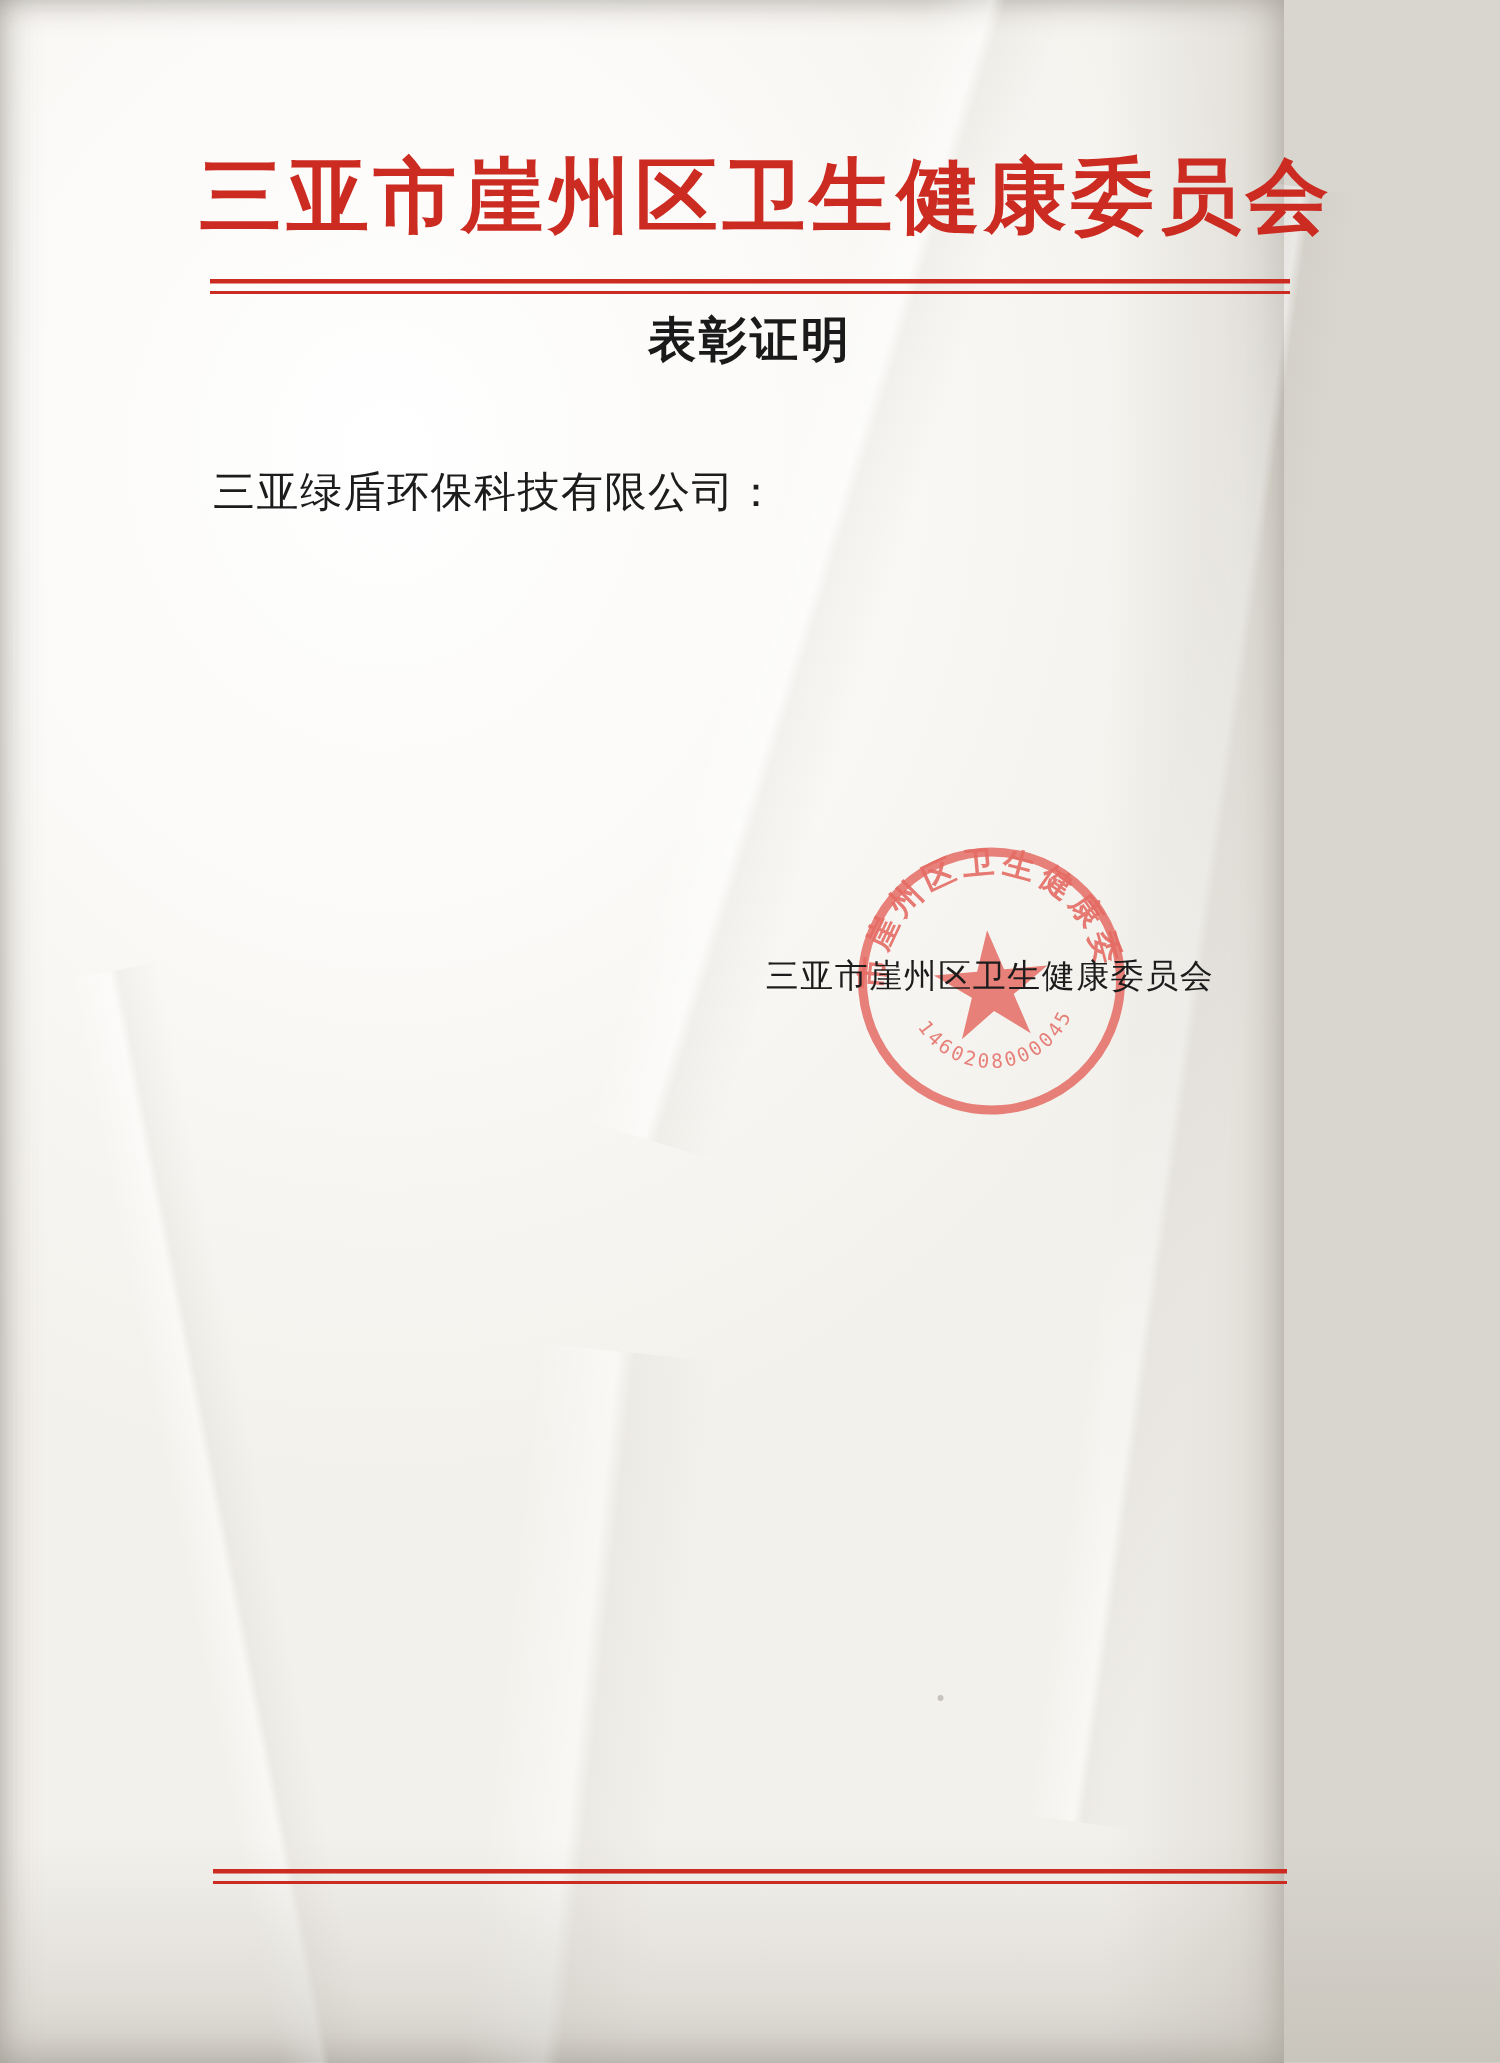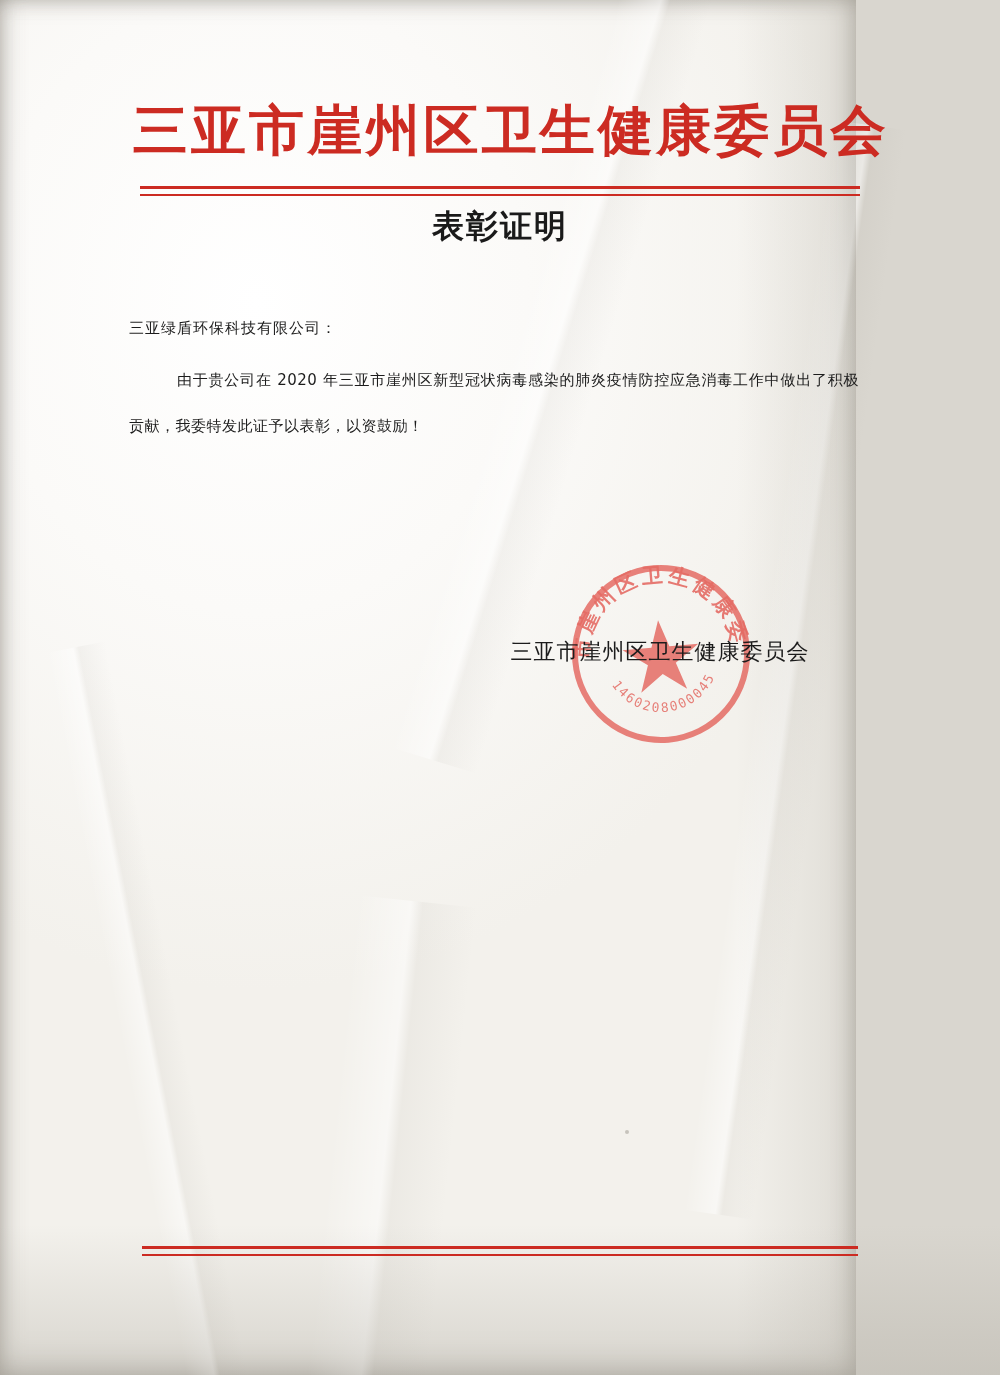--- a/index.html
+++ b/index.html
@@ -99,25 +99,25 @@
     font-family: "DejaVu Sans", sans-serif;
     font-weight: bold;
     font-size: 32px;
     letter-spacing: 2px;
     color: #1a1a1a;
   }
 
   
   #body-block {
     position: absolute;
-    left: 129px;
+    left: 142px;
     top: 305px;
     width: 730px;
     font-family: "DejaVu Sans", sans-serif;
-    font-size: 15px;
+    font-size: 28px;
     color: #1c1c1c;
     line-height: 46px;
   }
   #salutation {
     letter-spacing: 1px;
   }
   #paragraph {
     margin-top: 6px;
     text-indent: 48px;
     text-align: justify;
@@ -191,21 +191,20 @@
     <div class="rule-wrap">
       <div class="rule"></div>
       <div class="rule thin"></div>
     </div>
   </div>
 
   <div id="doc-title">表彰证明</div>
 
   <div id="body-block">
     <div id="salutation">三亚绿盾环保科技有限公司：</div>
-    <div id="paragraph">由于贵公司在 2020 年三亚市崖州区新型冠状病毒感染的肺炎疫情防控应急消毒工作中做出了积极贡献，我委特发此证予以表彰，以资鼓励！</div>
   </div>
 
   <div id="seal">
     <svg width="192" height="192" viewBox="0 0 192 192" xmlns="http://www.w3.org/2000/svg">
       <defs>
         <path id="sealArcTop" d="M 24,96 A 72,72 0 0 1 168,96" fill="none"></path>
         <path id="sealArcBottom" d="M 38,96 A 58,58 0 0 0 154,96" fill="none"></path>
       </defs>
       <circle cx="96" cy="96" r="86" fill="none" stroke="#e04a42" stroke-width="6" opacity="0.85"></circle>
       <text font-family="DejaVu Sans, sans-serif" font-size="21" font-weight="bold" fill="#e04a42" letter-spacing="4" opacity="0.9">

